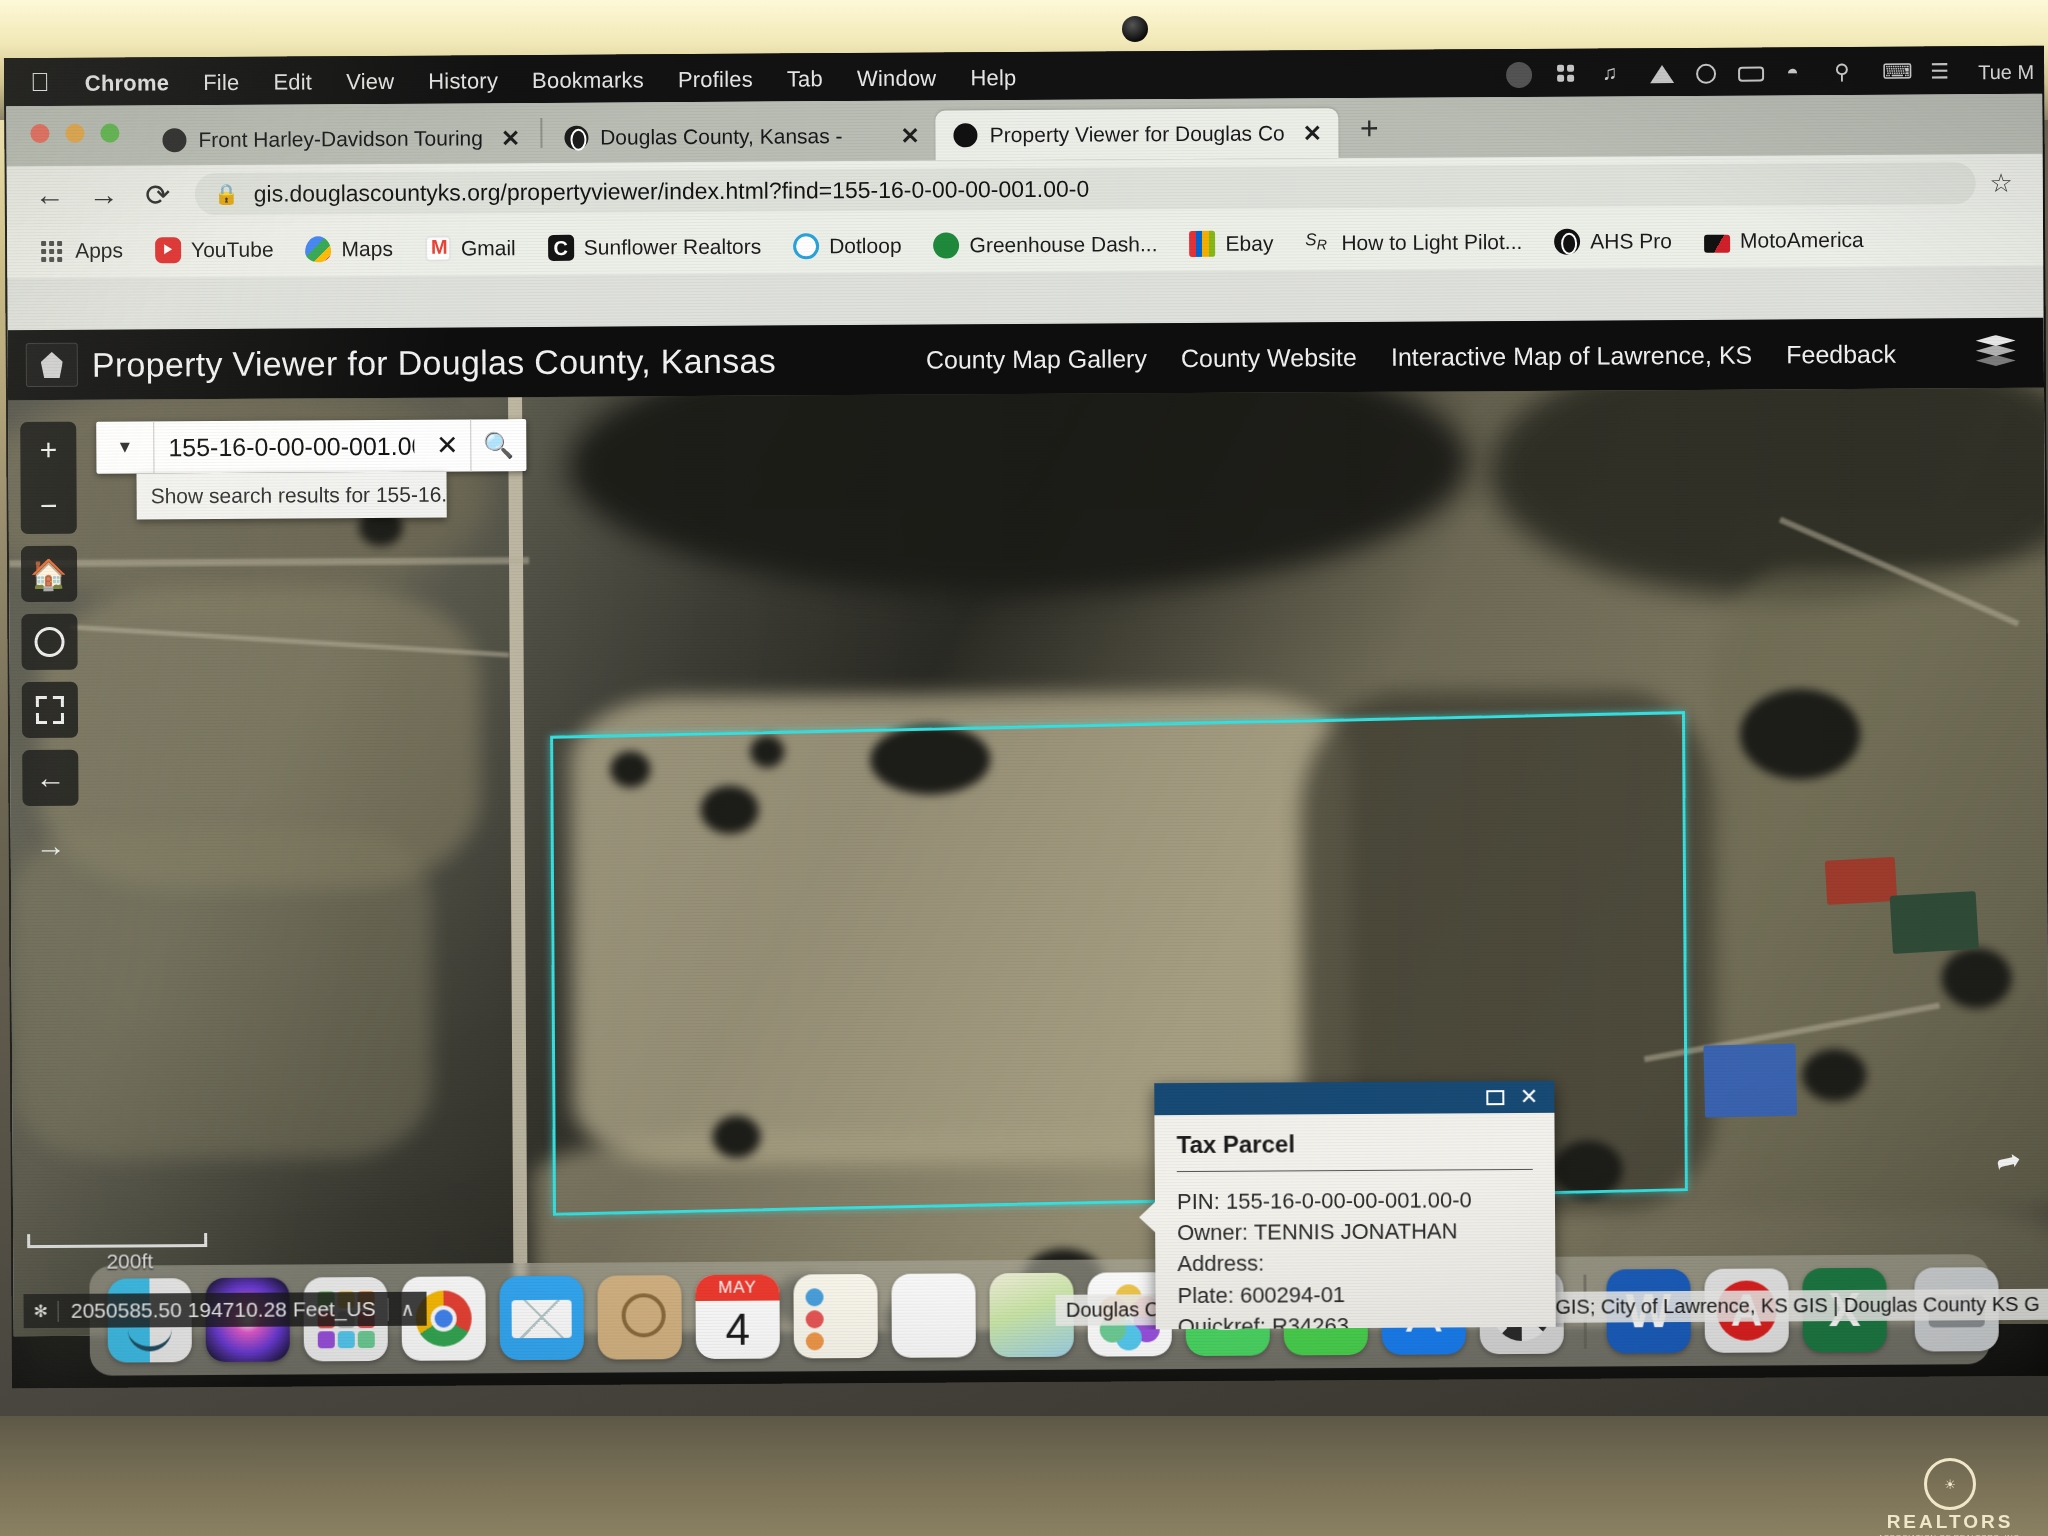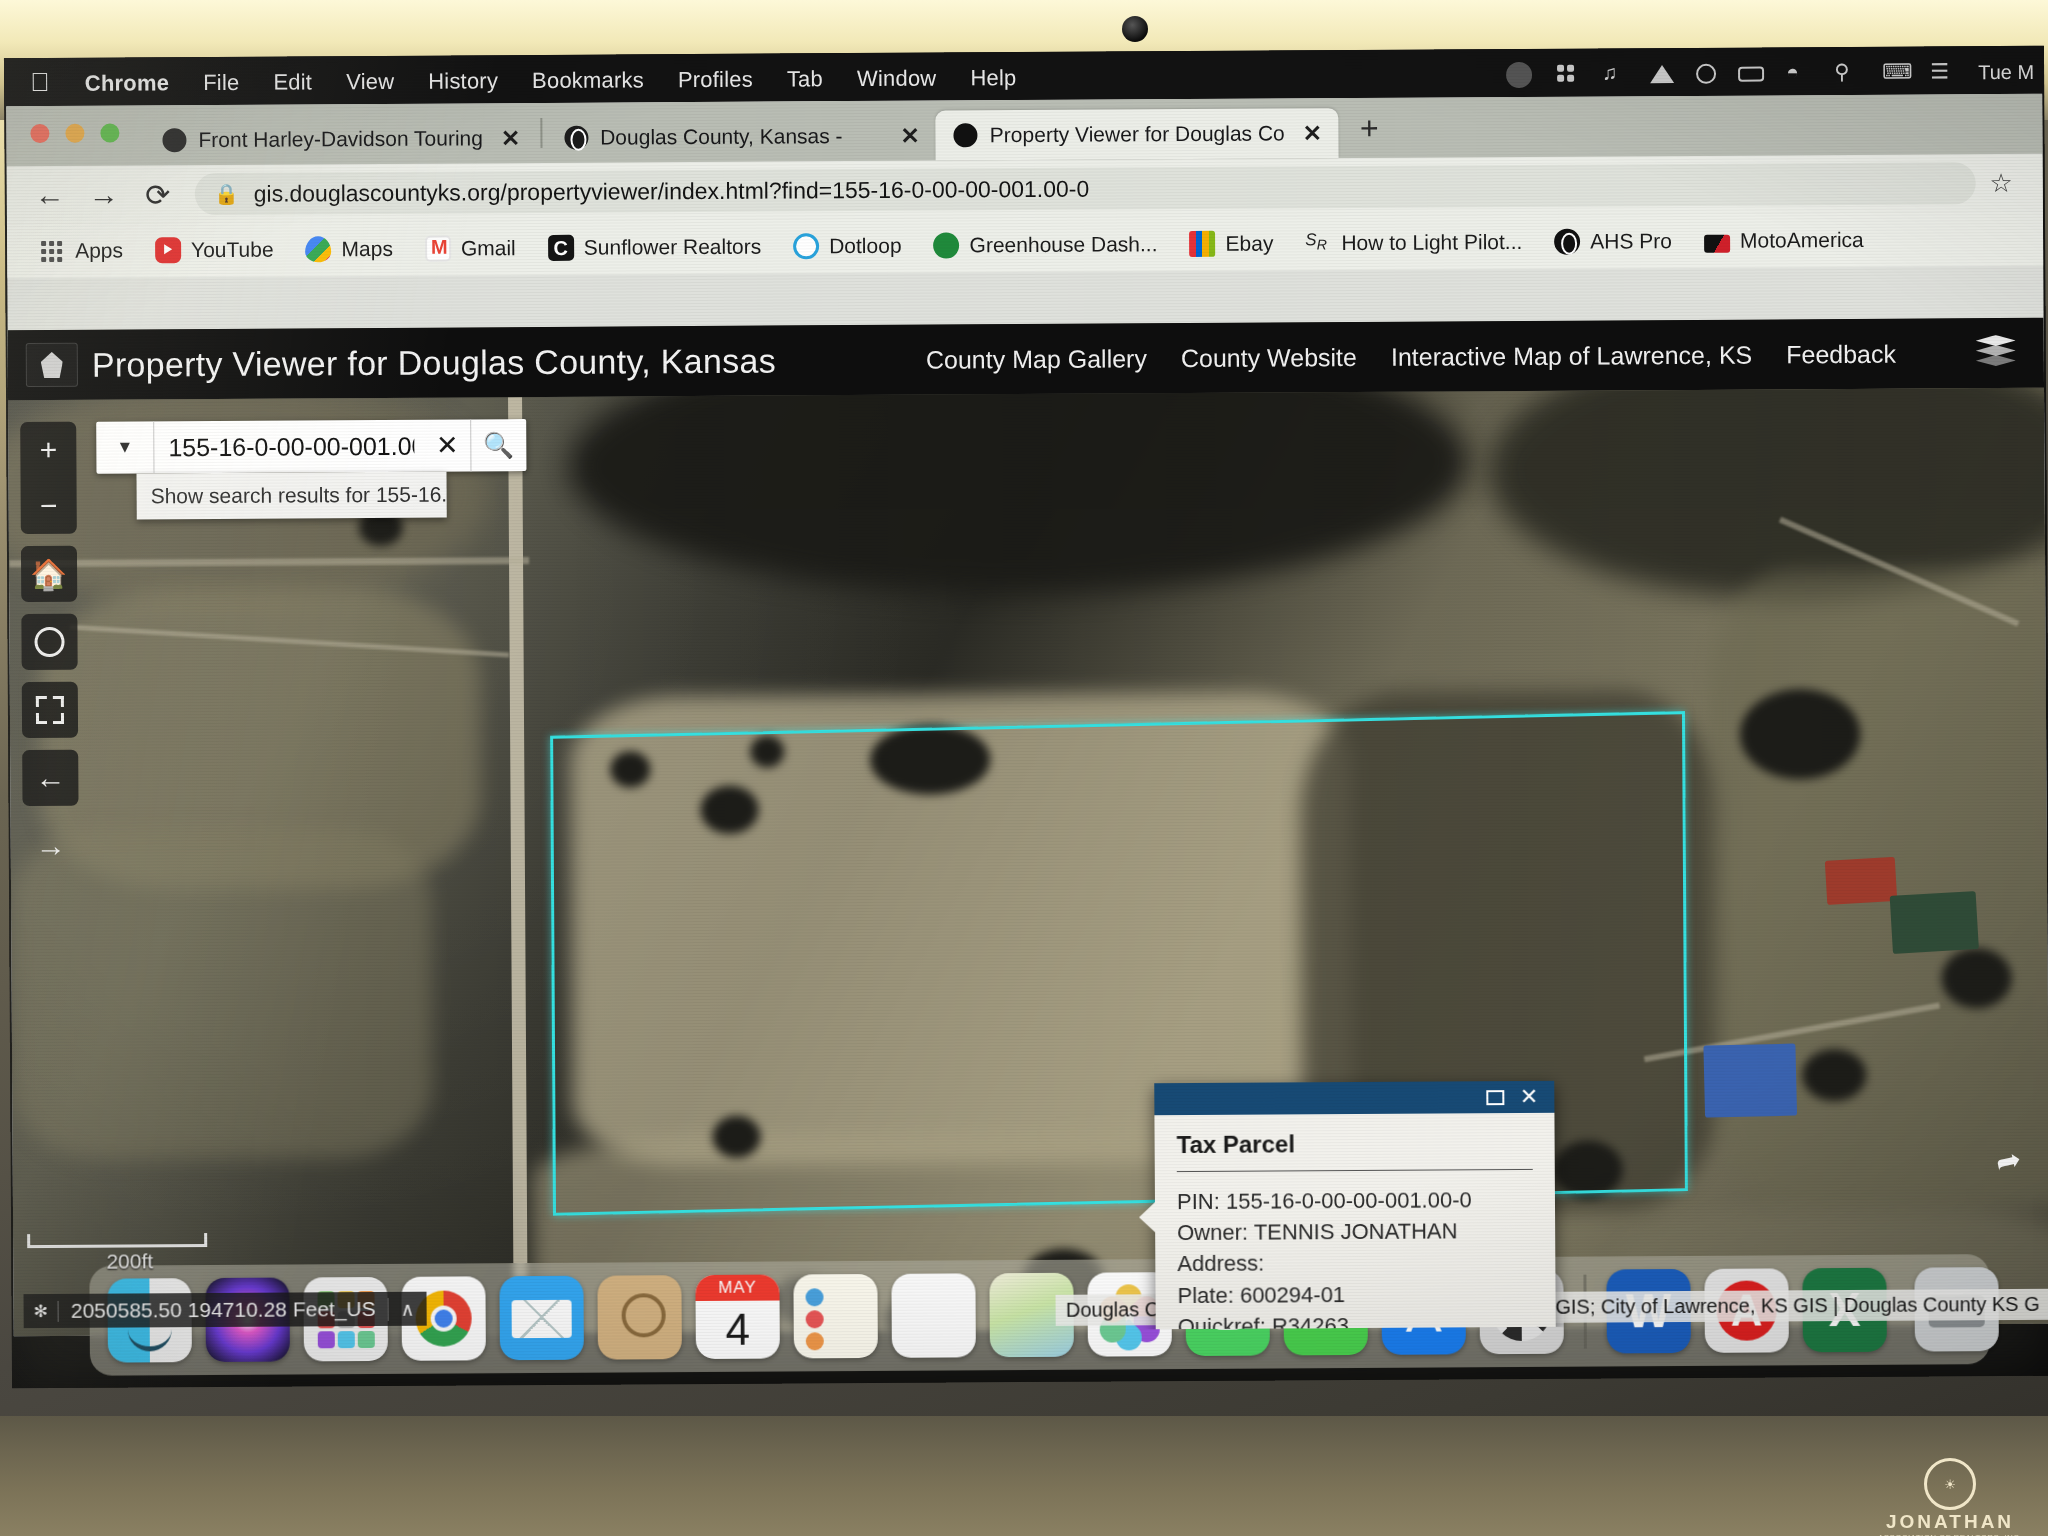--- a/index.html
+++ b/index.html
@@ -690,16 +690,16 @@
       <div style="flex:1"></div>
       <div class="dockicon d-printer"></div>
     </div>
 
     <div id="scanlines"></div>
     <div id="vignette"></div>
   </div>
 
   <div id="watermark">
     <div id="wm-circle">☀</div>
-    <div id="wm-name">JONATHAN</div>
+    <div id="wm-name">REALTORS</div>
     <div id="wm-sub">ASSOCIATION OF REALTORS, INC.</div>
   </div>
 </div>
 
 </body></html>

